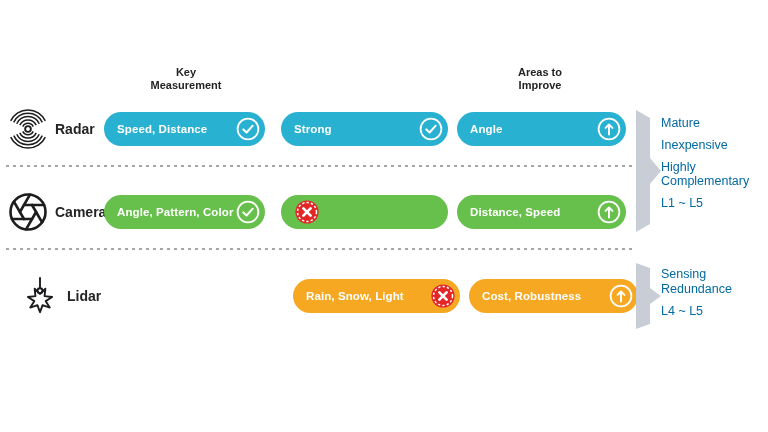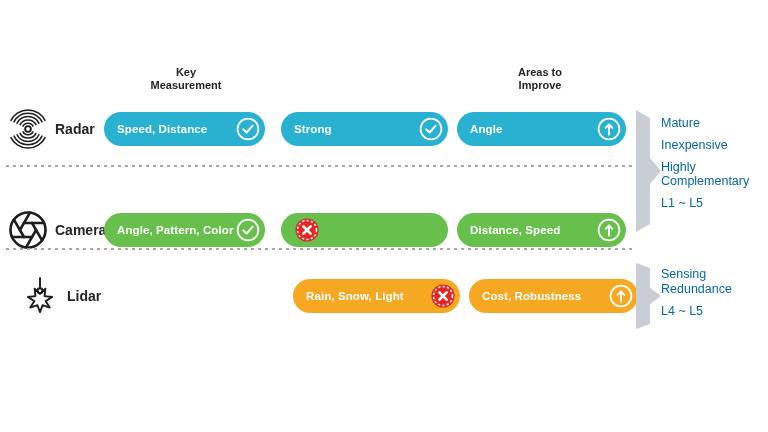--- a/index.html
+++ b/index.html
@@ -95,21 +95,21 @@
         <svg viewBox="0 0 26 26">
             <circle cx="13" cy="13" r="10.4" fill="none" stroke="#fff" stroke-width="1.8"></circle>
             <path d="M13 18.5 L13 8.5 M9.6 11.9 L13 8.5 L16.4 11.9" fill="none" stroke="#fff" stroke-width="2" stroke-linecap="round" stroke-linejoin="round"></path>
           </svg>
       </span>
     </div>
   </div>
 
   <div class="divider" style="top:165px"></div>
 
-  <div class="row" style="top: 195px; margin-top: 18px; --pill: #67c04b;">
+  <div class="row" style="top: 195px; --pill: #67c04b;">
     <span class="row-icon">
       <svg viewBox="0 0 24 24">
         <g class="sensor-stroke" stroke-width="1.5" stroke-linecap="round">
           <circle cx="12" cy="12" r="10"></circle>
           <line x1="14.31" y1="8" x2="20.05" y2="17.94"></line>
           <line x1="9.69" y1="8" x2="21.17" y2="8"></line>
           <line x1="7.38" y1="12" x2="13.12" y2="2.06"></line>
           <line x1="9.69" y1="16" x2="3.95" y2="6.06"></line>
           <line x1="14.31" y1="16" x2="2.83" y2="16"></line>
           <line x1="16.62" y1="12" x2="10.88" y2="21.94"></line>

